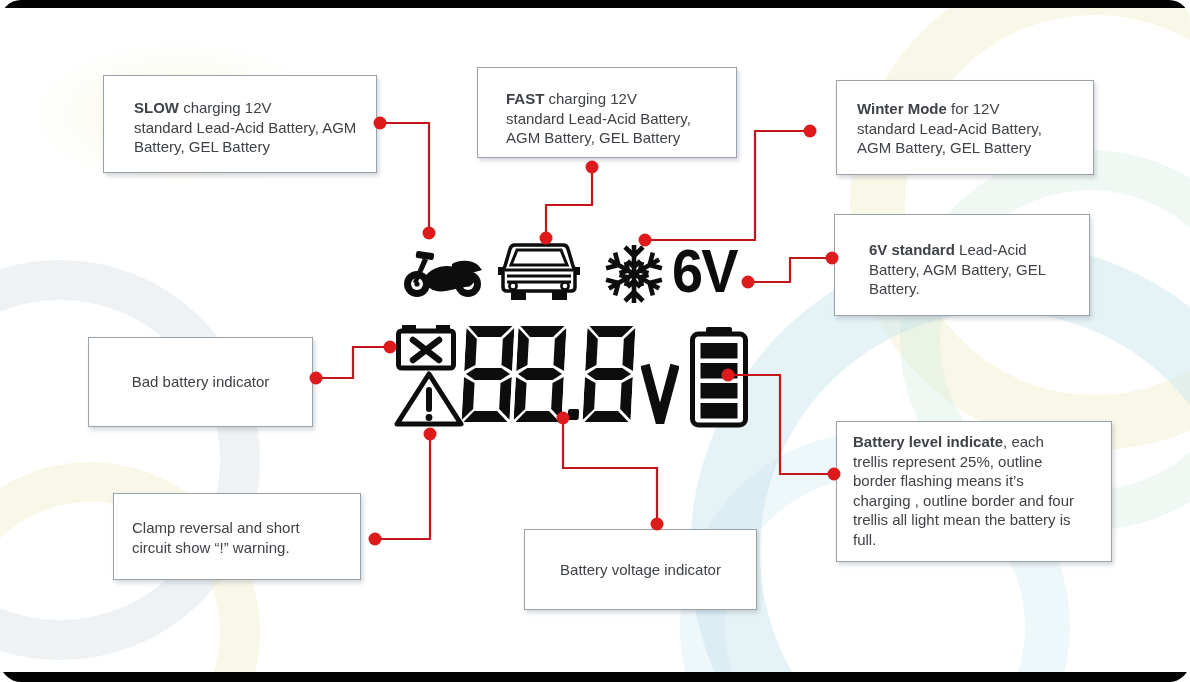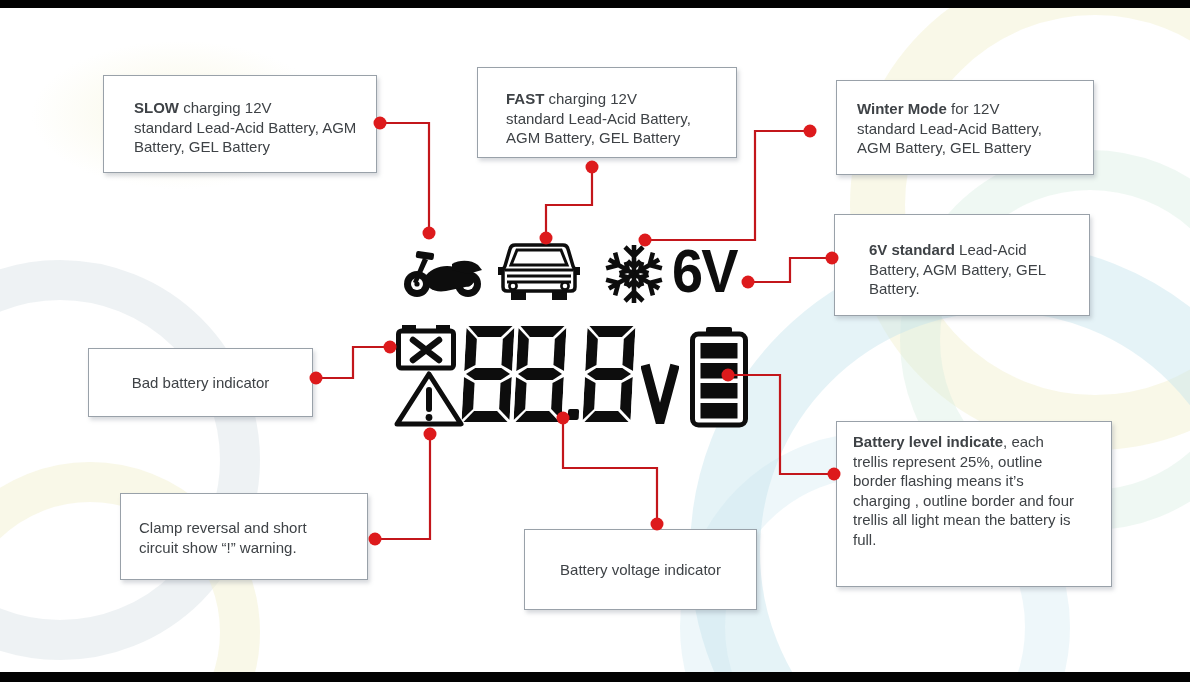--- a/index.html
+++ b/index.html
@@ -1,18 +1,18 @@
 <!DOCTYPE html>
 <html><head>
 <meta charset="utf-8">
 <style>
   html,body{margin:0;padding:0;background:#ffffff;}
   .stage{
     position:relative;width:1190px;height:682px;overflow:hidden;
-    background:#ffffff;font-family:"Liberation Sans", sans-serif;
+    background:#ffffff;font-family:"Liberation Sans", sans-serif;border-radius:21px;
   }
   .bar{position:absolute;left:0;width:100%;background:#020202;z-index:7;}
   .bar.top{top:0;height:8px;}
   .bar.bottom{bottom:0;height:10px;}
 
   
   .deco{position:absolute;border-radius:50%;pointer-events:none;z-index:0;}
   .deco-a{right:-150px;top:-40px;width:380px;height:380px;border:55px solid rgba(244,243,214,0.55);}
   .deco-b{right:-90px;top:150px;width:300px;height:300px;border:40px solid rgba(210,234,220,0.35);}
   .deco-c{right:-120px;bottom:-180px;width:480px;height:480px;border:70px solid rgba(198,228,238,0.45);}
@@ -27,24 +27,24 @@
     position:absolute;background:#ffffff;border:1.5px solid #99a1a9;
     box-shadow:2px 3px 4px rgba(110,120,132,0.28);
     box-sizing:border-box;z-index:3;color:#3e4246;
   }
   .ct{margin:0;font-size:15px;line-height:19.5px;white-space:pre-line;}
   .ct b{font-weight:bold;}
   .c1{left:103px;top:75px;width:274px;height:98px;}  .c1 .ct{padding:22px 8px 0 30px;}
   .c2{left:477px;top:67px;width:260px;height:91px;}  .c2 .ct{padding:21px 8px 0 28px;}
   .c3{left:836px;top:80px;width:258px;height:95px;}  .c3 .ct{padding:18px 8px 0 20px;}
   .c4{left:834px;top:214px;width:256px;height:102px;} .c4 .ct{padding:25px 8px 0 34px;}
-  .c5{left:88px;top:348px;width:225px;height:69px;display:flex;align-items:center;justify-content:center;text-align:center;}
-  .c6{left:120px;top:493px;width:248px;height:87px;} .c6 .ct{padding:24px 8px 0 18px;}
+  .c5{left:88px;top:337px;width:225px;height:90px;display:flex;align-items:center;justify-content:center;text-align:center;}
+  .c6{left:113px;top:493px;width:248px;height:87px;} .c6 .ct{padding:24px 8px 0 18px;}
   .c7{left:524px;top:529px;width:233px;height:81px;display:flex;align-items:center;justify-content:center;text-align:left;}
-  .c8{left:836px;top:421px;width:276px;height:166px;} .c8 .ct{padding:10px 8px 0 16px;}
+  .c8{left:836px;top:421px;width:276px;height:141px;} .c8 .ct{padding:10px 8px 0 16px;}
 
   
   .abs{position:absolute;z-index:2;}
   .sixv{
     left:672px;top:242px;font-weight:bold;font-size:62px;line-height:58px;
     letter-spacing:-2px;color:#0d0d0d;transform:scaleX(0.9);transform-origin:left center;
   }
   
   .segrow{left:464px;top:326px;display:flex;align-items:flex-start;transform:skewX(-3deg);}
   .segdigit{width:48px;height:96px;fill:#0d0d0d;margin-right:4px;display:block;}

